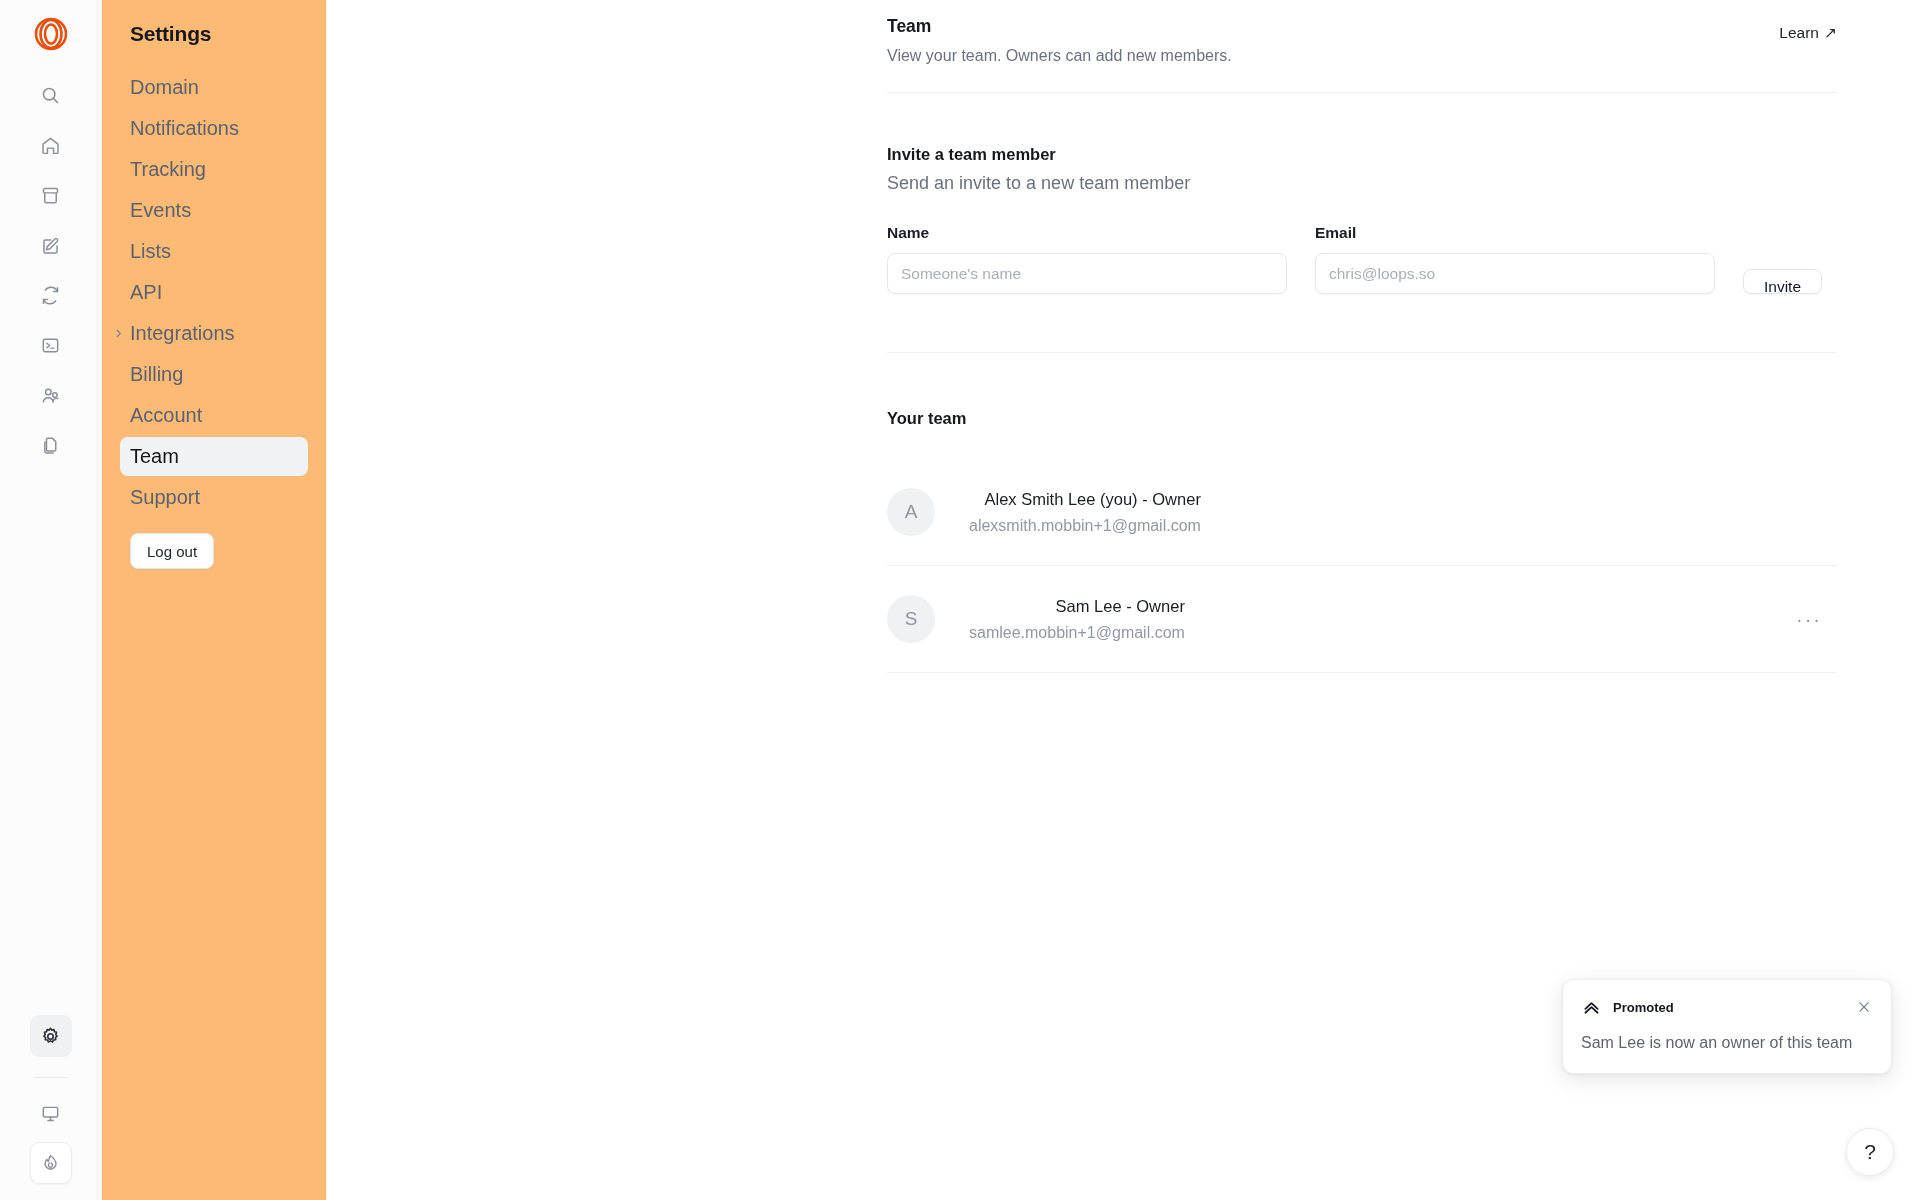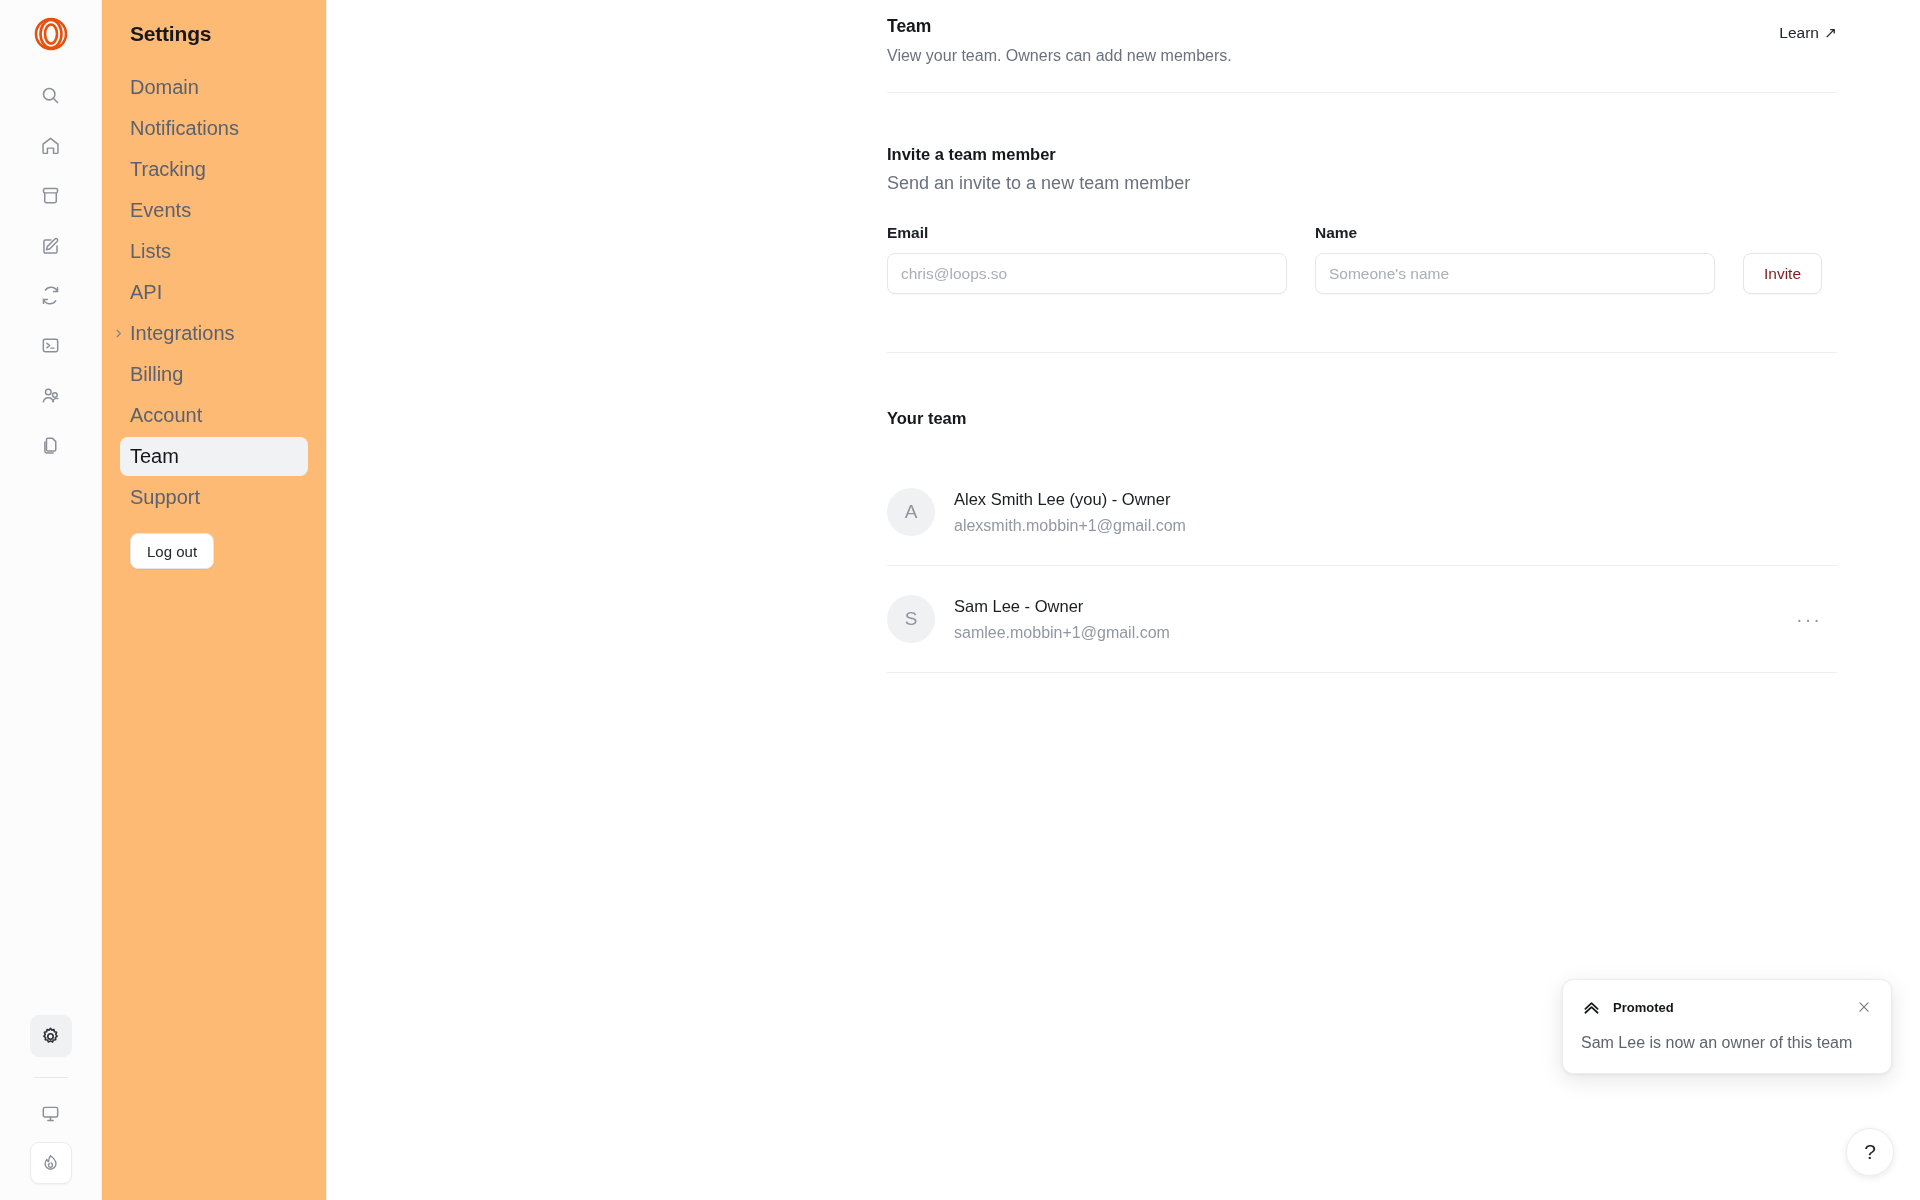--- a/index.html
+++ b/index.html
@@ -86,41 +86,41 @@
   .field input {
     height: 41px; border: 1px solid #e6e7ea; border-radius: 8px;
     background: #fff; padding: 0 13px; font-size: 15.5px; color: #1b1e24;
     font-family: "Liberation Sans", sans-serif; outline: none;
     box-shadow: 0 1px 1.5px rgba(0,0,0,.03);
   }
   .field input::placeholder { color: #a9aeb7; }
   .field-name input { width: 400px; }
   .field-email input { width: 400px; }
   .invite-btn {
-    height: 41px; padding: 8px 20px; border: 1px solid #e4e5e8; border-radius: 8px;
-    background: #fff; color: #7f1d1d; font-size: 15.5px;
+    height: 25px; padding: 8px 20px; border: 1px solid #e4e5e8; border-radius: 8px;
+    background: #fff; color: #0f172a; font-size: 15.5px;
     box-shadow: 0 1px 1.5px rgba(0,0,0,.04);
     font-family: "Liberation Sans", sans-serif;
   }
   .rule-2 { margin-top: 58px; }
 
   .team-block { padding-top: 56px; }
   .member-list { margin-top: 31px; }
   .member {
     display: flex; align-items: center;
     height: 107px; border-bottom: 1px solid #eeeff1;
     position: relative;
   }
   .avatar {
     width: 48px; height: 48px; border-radius: 50%;
     background: #f0f1f3; color: #8e949e;
     display: flex; align-items: center; justify-content: center;
     font-size: 19px; flex: none;
   }
-  .member-info { margin-left: 19px; }
+  .member-info { margin-left: 34px; text-align: right; }
   .member-name { font-size: 16.5px; color: #1b1e24; }
   .member-email { font-size: 16px; color: #9298a2; margin-top: 8px; }
   .member-menu {
     position: absolute; right: 14px; top: 50%; transform: translateY(-50%);
     color: #9298a2; font-size: 20px; letter-spacing: 2px; line-height: 1;
     width: 28px; text-align: center;
   }
 
   
   .toast {
@@ -308,27 +308,27 @@
         </a>
       </div>
 
       <div class="rule rule-1"></div>
 
       <div class="invite-block">
         <div class="sec-title">Invite a team member</div>
         <div class="sec-sub">Send an invite to a new team member</div>
 
         <div class="field-row">
+          <div class="field field-name">
+            <label class="field-label">Name</label>
+            <input type="text" placeholder="Someone's name" style="">
+          </div>
           <div class="field field-email">
             <label class="field-label">Email</label>
             <input type="text" placeholder="chris@loops.so" style="">
-          </div>
-          <div class="field field-name">
-            <label class="field-label">Name</label>
-            <input type="text" placeholder="Someone's name" style="">
           </div>
           <button class="invite-btn">Invite</button>
         </div>
       </div>
 
       <div class="rule rule-2"></div>
 
       <div class="team-block">
         <div class="sec-title">Your team</div>
 

